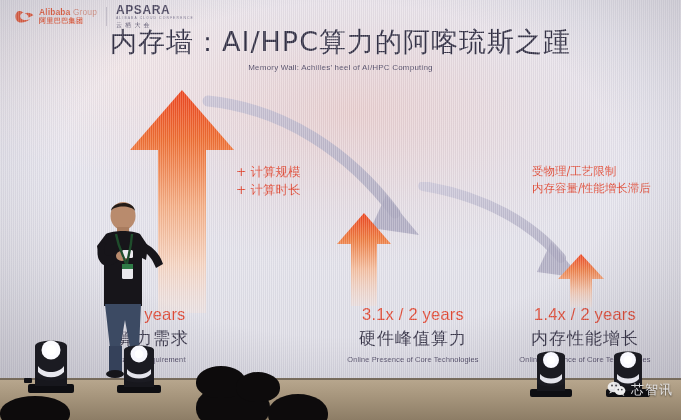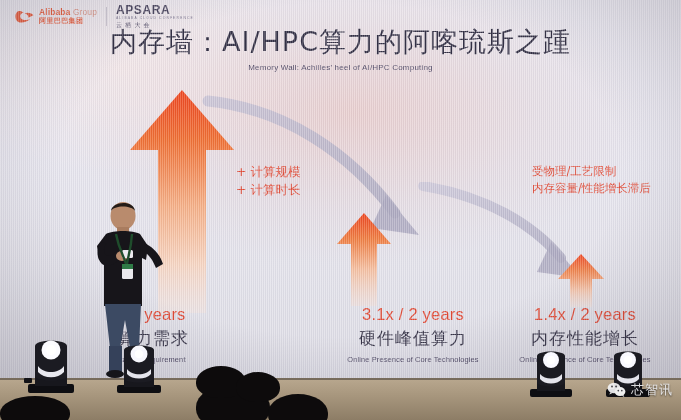--- a/index.html
+++ b/index.html
@@ -159,21 +159,21 @@
   
   .stage-light { position: absolute; }
 
   
   .head { position: absolute; border-radius: 50% 50% 45% 45%; background: #0d0b0c; }
 
   
   #watermark {
     position: absolute;
     right: 8px; top: 381px;
-    display: flex; align-items: center; gap: 5px;
+    display: flex; gap: 5px;
     opacity: .93;
   }
   #watermark .wm-text {
     font-size: 13px;
     color: #e9e9ec;
     letter-spacing: 1px;
     font-family: "DejaVu Sans", "Liberation Sans", sans-serif;
     text-shadow: 0 1px 2px rgba(0,0,0,.7);
   }
 </style>

